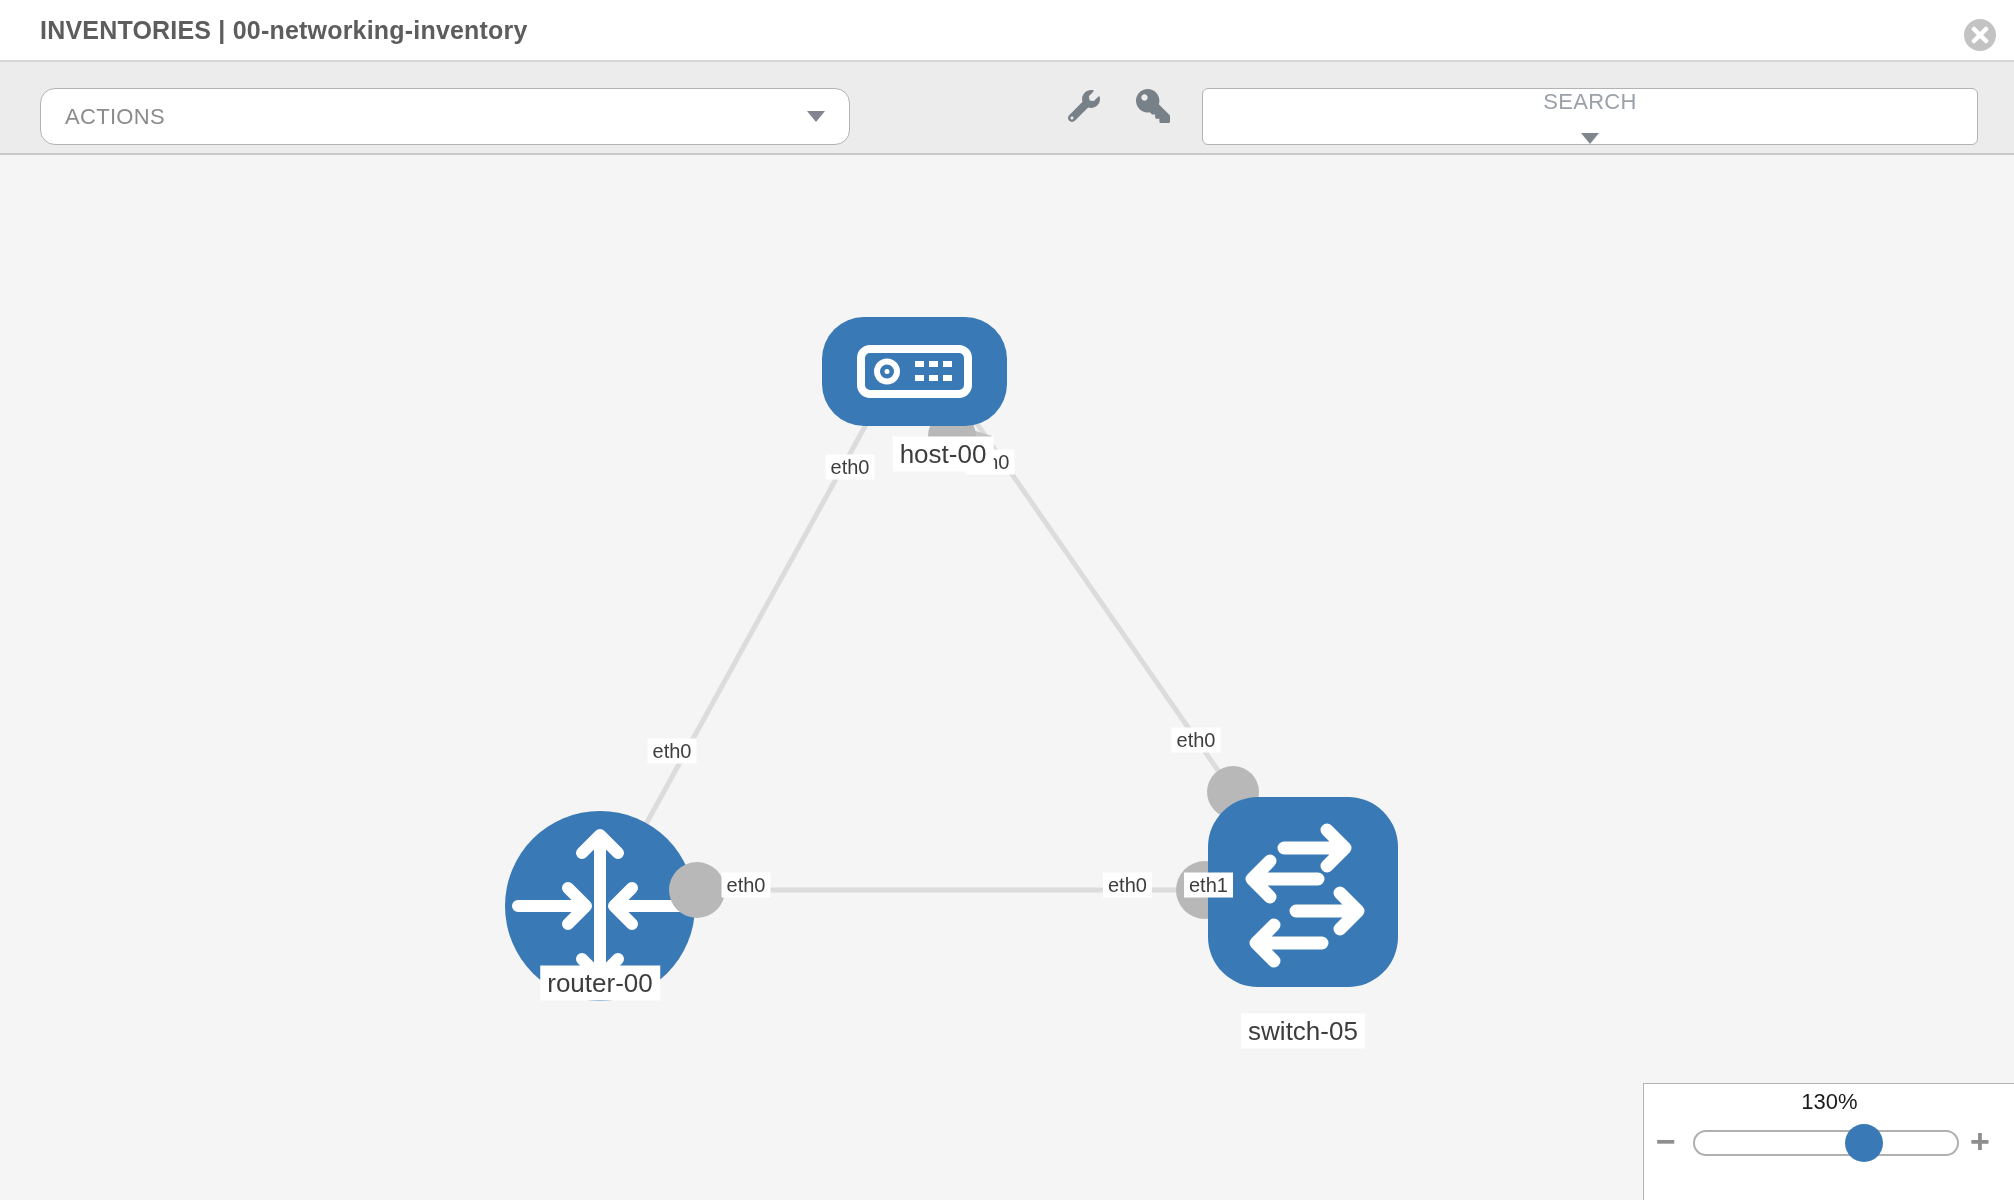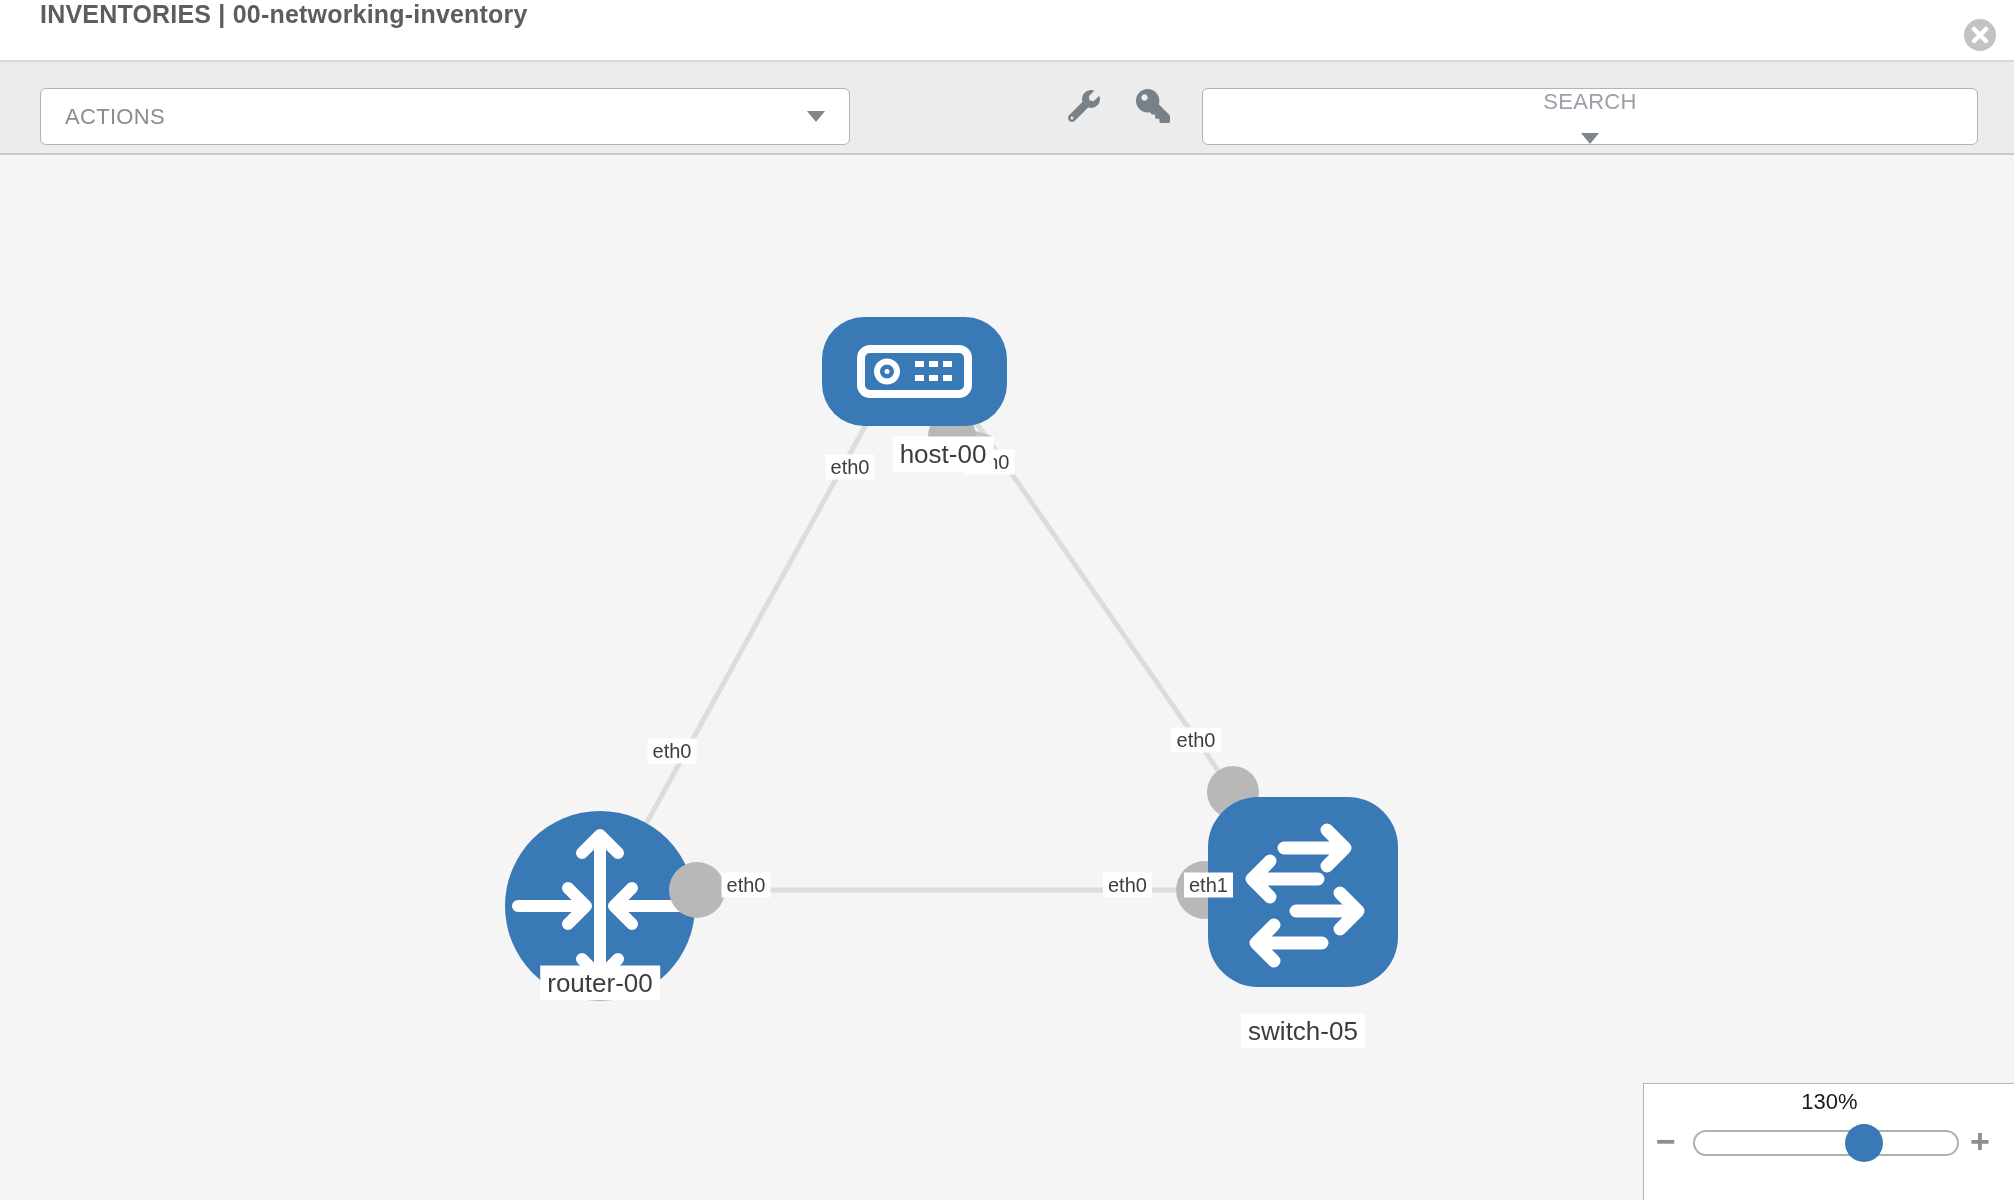--- a/index.html
+++ b/index.html
@@ -1,32 +1,32 @@
 <!DOCTYPE html>
 <html><head>
 <meta charset="utf-8">
 <style>
   html,body{margin:0;padding:0;background:#ffffff;}
   #app{position:relative;width:2014px;height:1200px;overflow:hidden;
        font-family:"Liberation Sans",sans-serif;background:#f5f5f5;}
 
   
   .header{position:absolute;left:0;top:0;width:2014px;height:60px;background:#ffffff;
-          border-bottom:2px solid #d7d7d7;display:flex;}
+          border-bottom:2px solid #d7d7d7;display:flex;align-items:center;}
   .title{margin-left:40px;font-size:25px;font-weight:bold;color:#5d5d5d;letter-spacing:.2px;}
   .close-btn{position:absolute;right:18px;top:19px;width:32px;height:32px;border-radius:50%;
              background:#c3c3c3;display:flex;align-items:center;justify-content:center;cursor:pointer;}
 
   
   .toolbar{position:absolute;left:0;top:62px;width:2014px;height:91px;background:#ececec;
            border-bottom:2px solid #c8c8c8;}
   .dropdown{position:absolute;top:26px;height:57px;background:#ffffff;border:1px solid #b3b3b3;
             border-radius:6px;display:flex;align-items:center;justify-content:space-between;
             box-sizing:border-box;padding:0 24px;cursor:pointer;}
-  .dd-actions{left:40px;width:810px;}
+  .dd-actions{left:40px;width:810px;border-radius:15px;}
   .dd-search{left:1202px;width:776px;flex-direction:column;}
   .dd-label{font-size:22px;color:#8c8c8c;letter-spacing:.3px;}
   .dd-search .dd-label{color:#9aa1a8;}
   .caret{width:0;height:0;border-left:9px solid transparent;border-right:9px solid transparent;
          border-top:11px solid #7f868d;}
   .tool-icon{position:absolute;top:50%;transform:translateY(-50%);cursor:pointer;}
   .tool-wrench{left:1068px;}
   .tool-key{left:1136px;}
 
   

